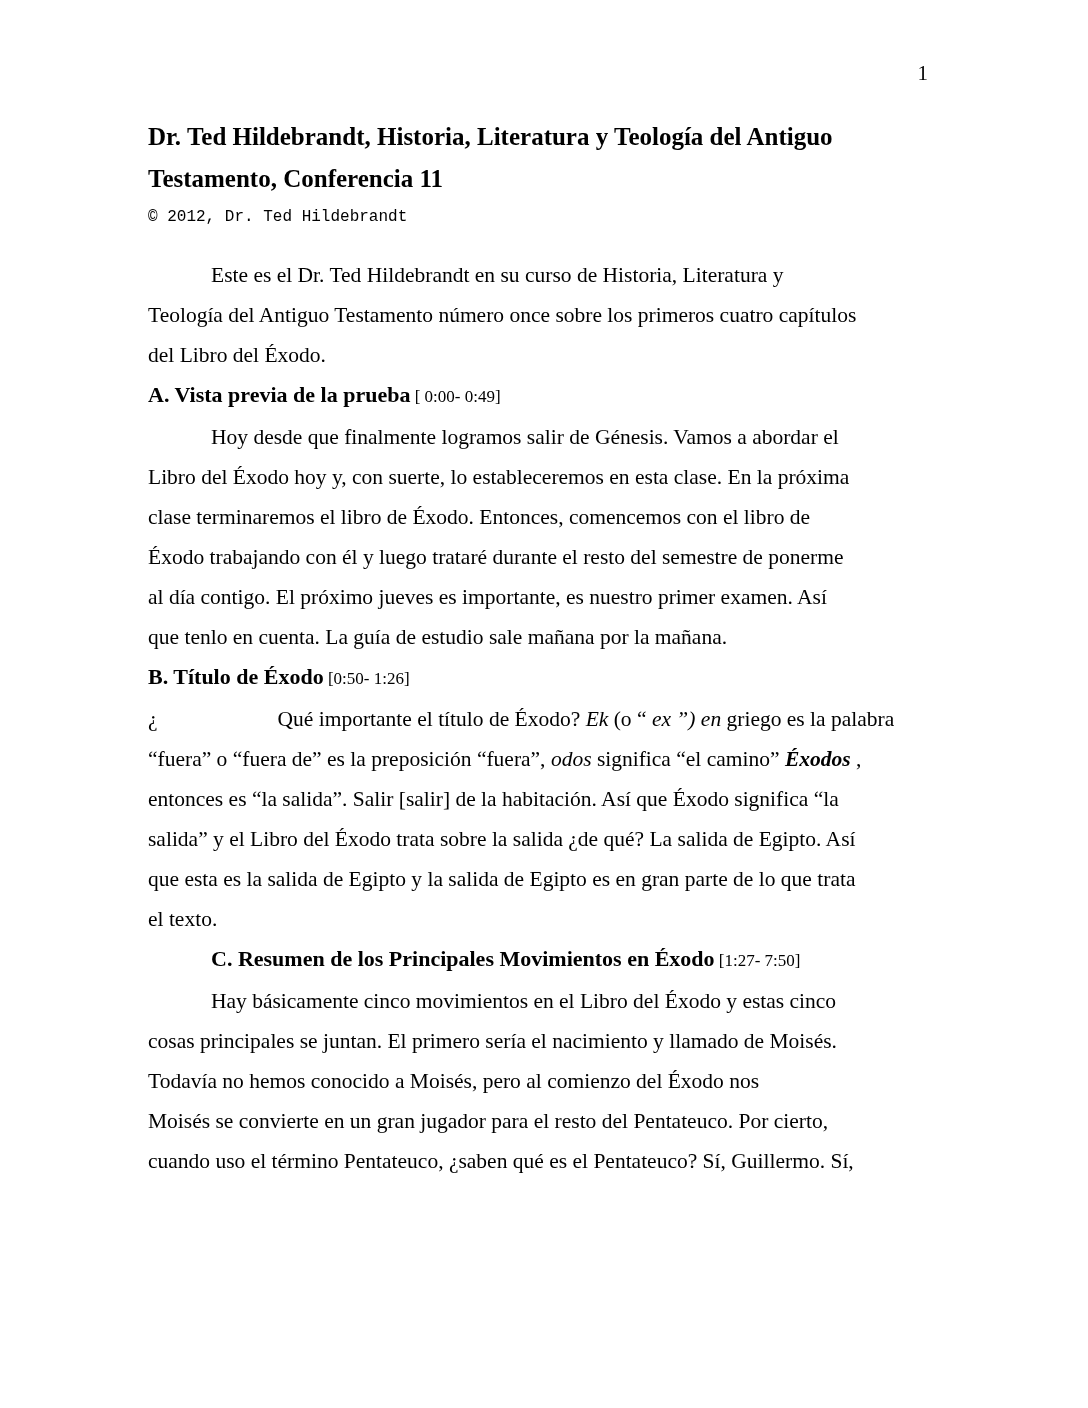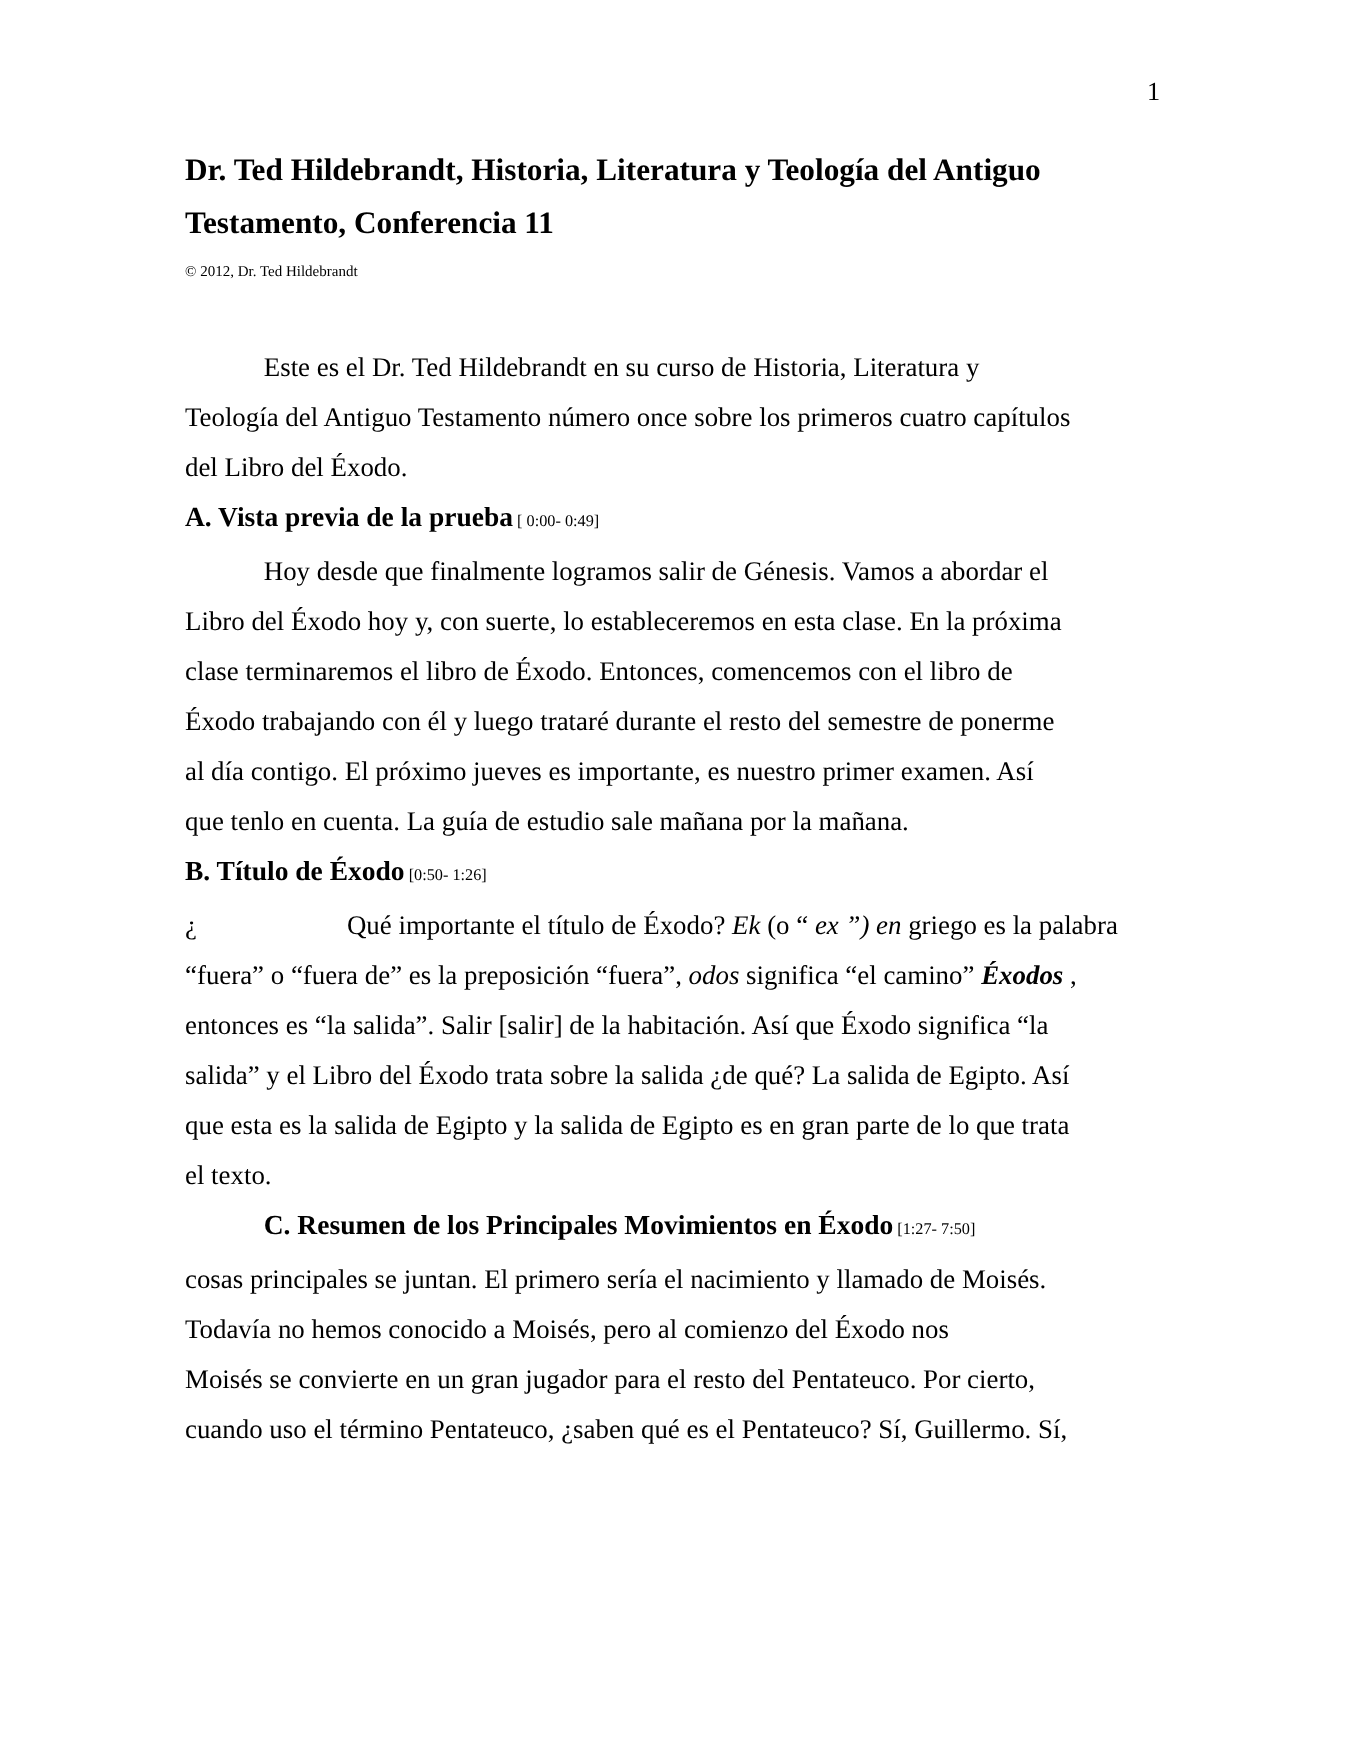--- a/index.html
+++ b/index.html
@@ -29,39 +29,40 @@
     top: 116px;
     width: 780px;
   }
   .title-line {
     font-weight: bold;
     font-size: 25px;
     line-height: 42px;
     white-space: nowrap;
   }
   .copyright {
-    font-size: 12px;
+    font-size: 16px;
     line-height: 30px;
     margin-top: 2px;
-    margin-bottom: 42px;
+    margin-bottom: 23px;
     white-space: nowrap;
+    font-family: Liberation Mono, monospace;
   }
   .doc-body .line {
     font-size: 21.5px;
     line-height: 40px;
     white-space: nowrap;
   }
   .doc-body .line.indent {
     text-indent: 63px;
   }
   .run-regular { font-weight: normal; }
   .run-bold { font-weight: bold; font-size: 22px; }
   .run-italic { font-style: italic; }
   .run-bold-italic { font-weight: bold; font-style: italic; }
-  .run-timestamp { font-size: 13px; }
+  .run-timestamp { font-size: 17px; }
   .run-tab { display: inline-block; width: 120px; }
 </style>
 </head>
 <body>
 
 <div class="page">
   <div class="page-number">1</div>
 
   <div class="content">
     <div>
@@ -83,19 +84,20 @@
         <div class="line"><span class="run-regular">al día contigo. El próximo jueves es importante, es nuestro primer examen. Así</span></div>
         <div class="line"><span class="run-regular">que tenlo en cuenta. La guía de estudio sale mañana por la mañana.</span></div>
         <div class="line"><span class="run-bold">B. Título de Éxodo</span><span class="run-timestamp"> [0:50- 1:26]</span></div>
         <div class="line"><span class="run-regular">¿</span><span class="run-tab"></span><span class="run-regular">Qué importante el título de Éxodo? </span><span class="run-italic">Ek</span><span class="run-regular"> (o “ </span><span class="run-italic">ex ”)</span><span class="run-regular"> </span><span class="run-italic">en</span><span class="run-regular"> griego es la palabra</span></div>
         <div class="line"><span class="run-regular">“fuera” o “fuera de” es la preposición “fuera”, </span><span class="run-italic">odos</span><span class="run-regular"> significa “el camino” </span><span class="run-bold-italic">Éxodos</span><span class="run-regular"> ,</span></div>
         <div class="line"><span class="run-regular">entonces es “la salida”. Salir [salir] de la habitación. Así que Éxodo significa “la</span></div>
         <div class="line"><span class="run-regular">salida” y el Libro del Éxodo trata sobre la salida ¿de qué? La salida de Egipto. Así</span></div>
         <div class="line"><span class="run-regular">que esta es la salida de Egipto y la salida de Egipto es en gran parte de lo que trata</span></div>
         <div class="line"><span class="run-regular">el texto.</span></div>
         <div class="line indent"><span class="run-bold">C. Resumen de los Principales Movimientos en Éxodo</span><span class="run-timestamp"> [1:27- 7:50]</span></div>
+        <div class="line indent"><span class="run-regular">Hay básicamente cinco movimientos en el Libro del Éxodo y estas cinco</span></div>
         <div class="line"><span class="run-regular">cosas principales se juntan. El primero sería el nacimiento y llamado de Moisés.</span></div>
         <div class="line"><span class="run-regular">Todavía no hemos conocido a Moisés, pero al comienzo del Éxodo nos</span></div>
         <div class="line"><span class="run-regular">Moisés se convierte en un gran jugador para el resto del Pentateuco. Por cierto,</span></div>
         <div class="line"><span class="run-regular">cuando uso el término Pentateuco, ¿saben qué es el Pentateuco? Sí, Guillermo. Sí,</span></div>
       </div>
   </div>
 </div>
 
 </body></html>

